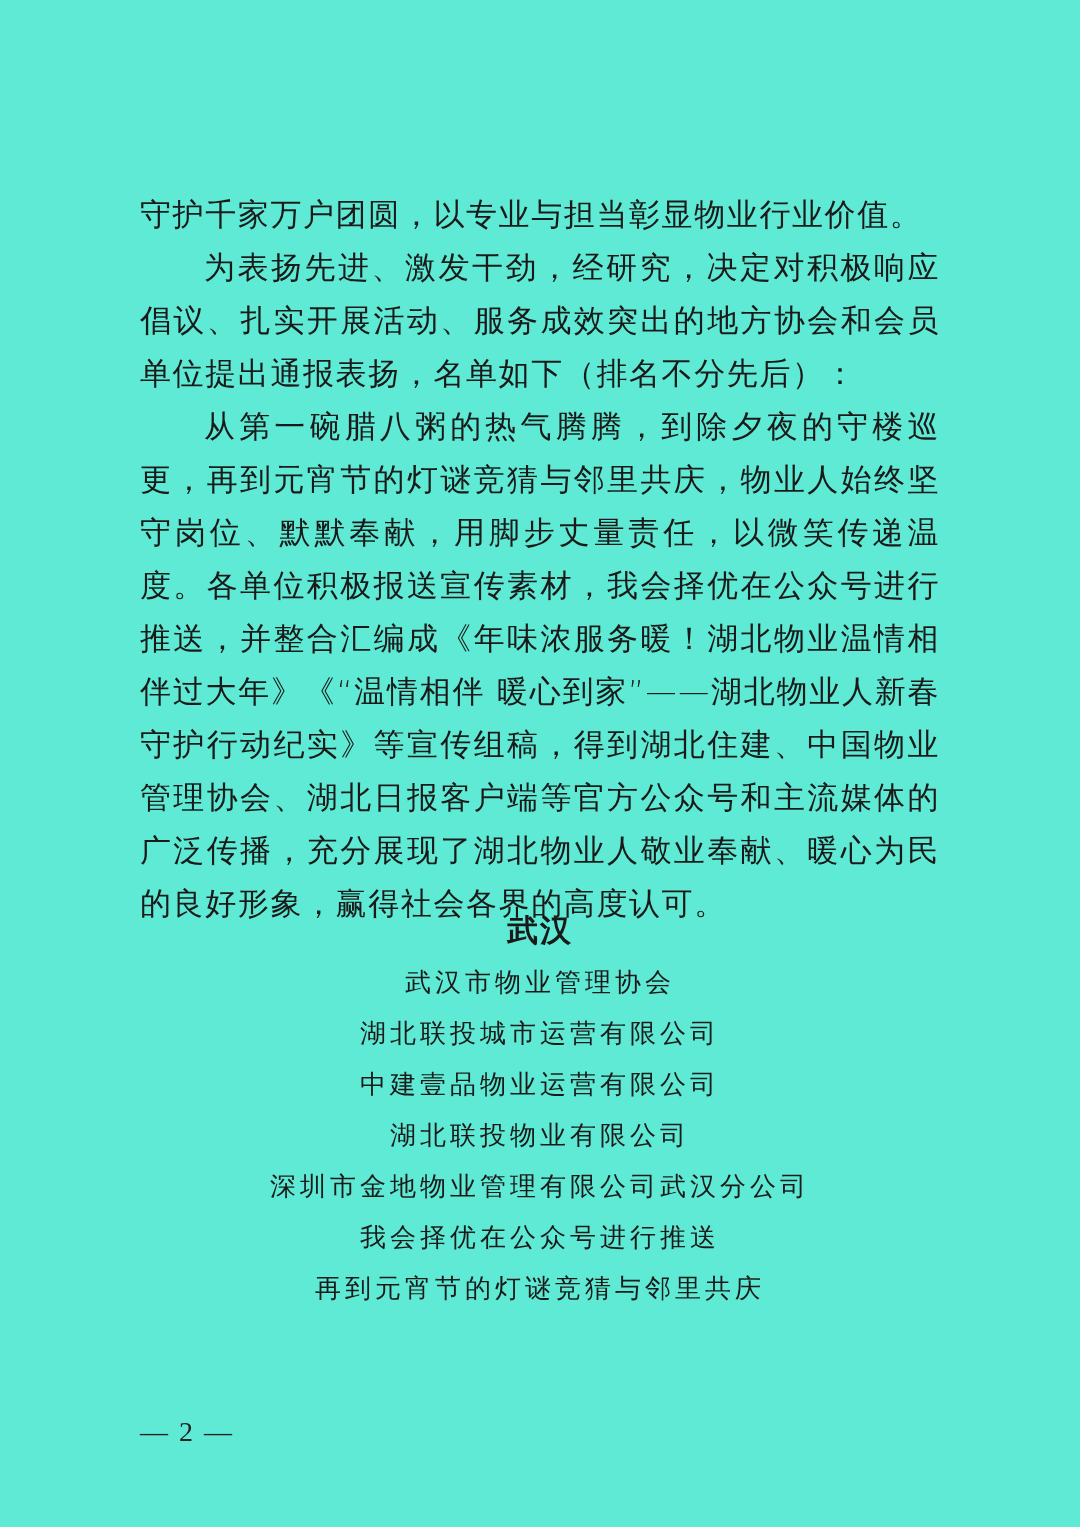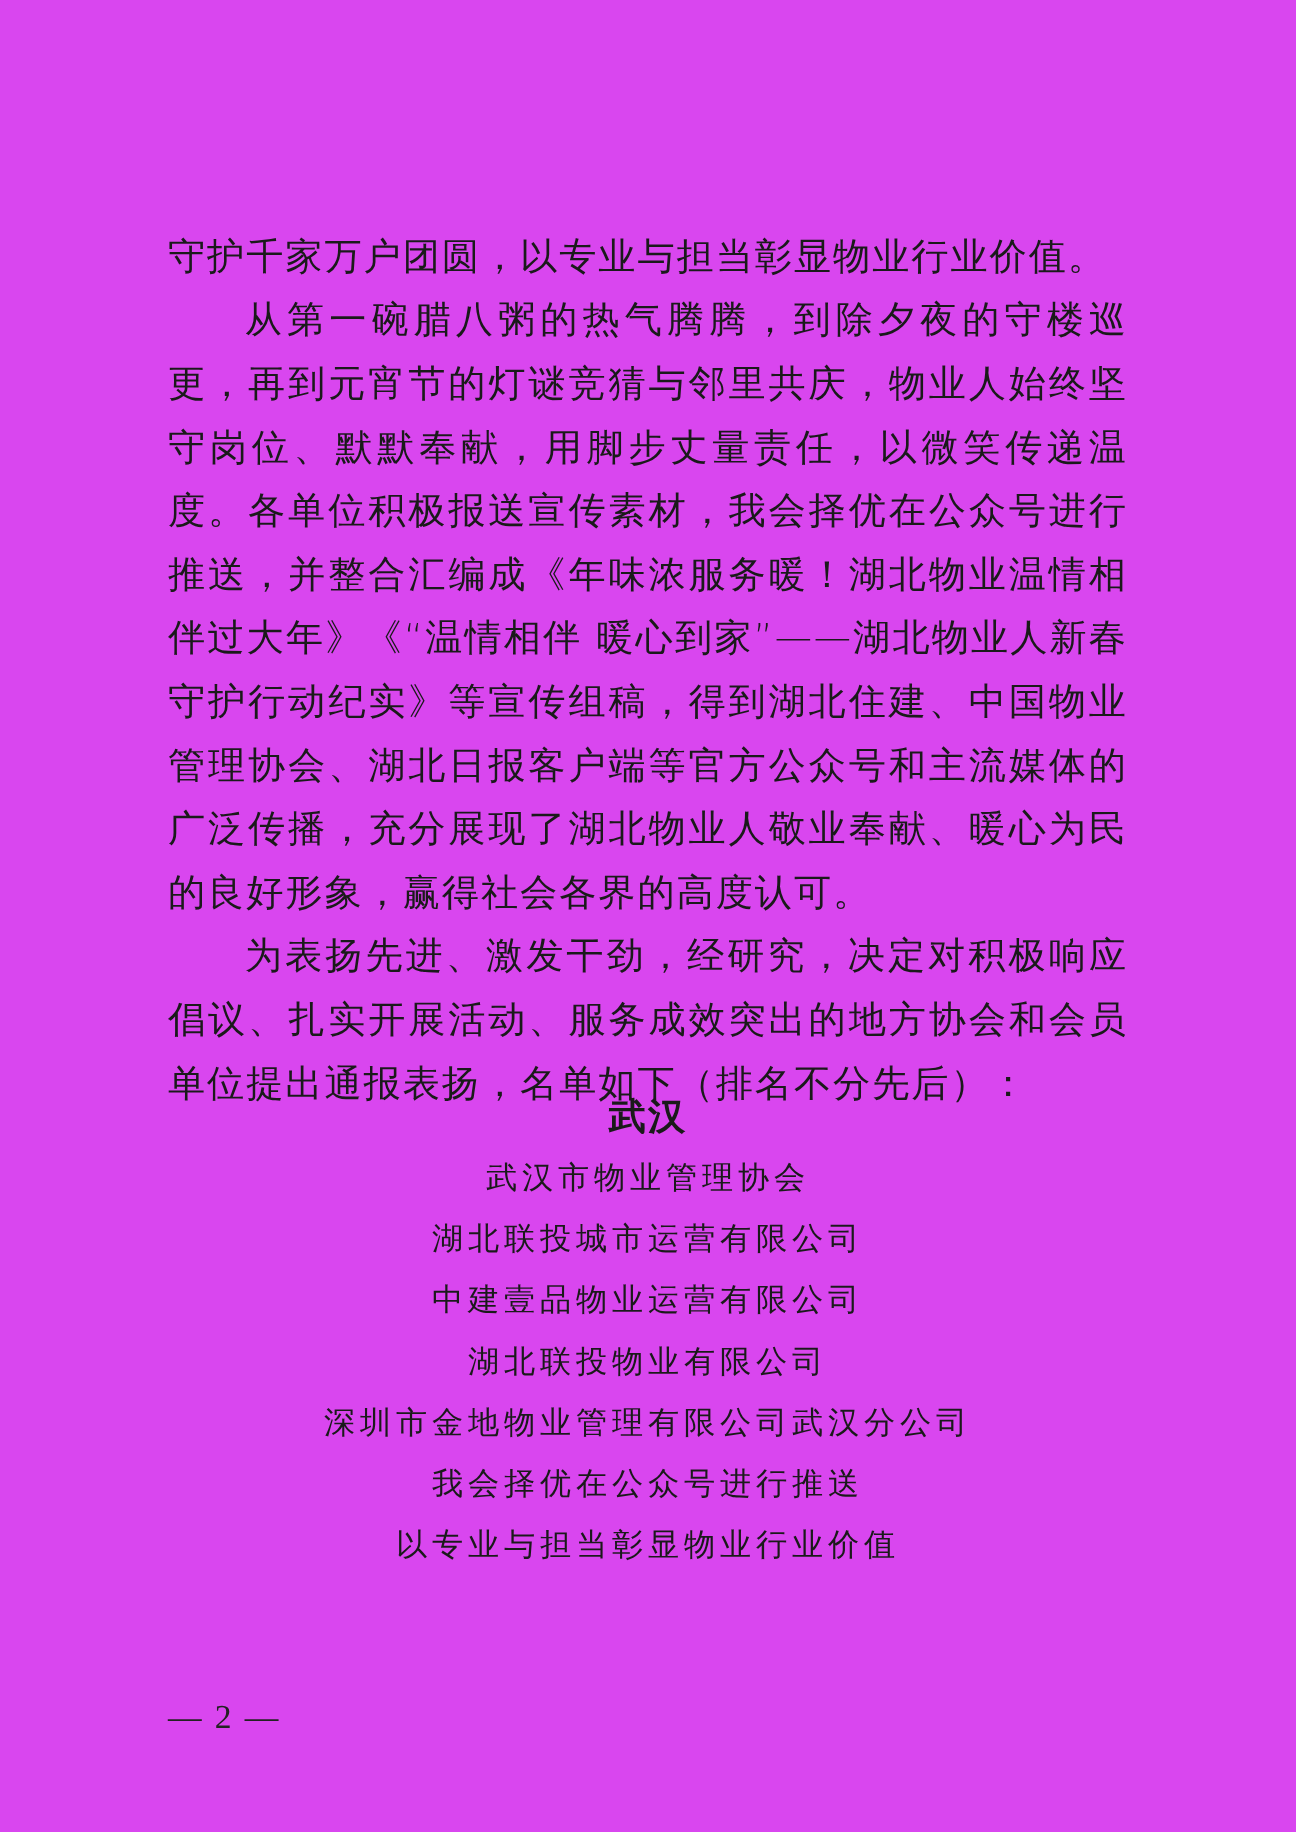--- a/index.html
+++ b/index.html
@@ -13,21 +13,21 @@
     position: relative;
     overflow: hidden;
     color: #1a1a1a;
     font-family: "DejaVu Sans", "Liberation Sans", sans-serif;
   }
   .page {
     position: absolute;
     left: 0; top: 0;
     width: 1080px;
     height: 1527px;
-    background: #d946ef;
+    background: #5eead4;
   }
   .body-text {
     position: absolute;
     left: 140px;
     top: 188px;
     width: 800px;
   }
   .para {
     margin: 0;
     font-size: 31px;
@@ -69,30 +69,30 @@
     letter-spacing: 2px;
   }
 </style>
 </head>
 <body>
 
 <div class="page">
 
   <div class="body-text">
     <p class="para">守护千家万户团圆，以专业与担当彰显物业行业价值。</p>
+    <p class="para indent">为表扬先进、激发干劲，经研究，决定对积极响应倡议、扎实开展活动、服务成效突出的地方协会和会员单位提出通报表扬，名单如下（排名不分先后）：</p>
     <p class="para indent">从第一碗腊八粥的热气腾腾，到除夕夜的守楼巡更，再到元宵节的灯谜竞猜与邻里共庆，物业人始终坚守岗位、默默奉献，用脚步丈量责任，以微笑传递温度。各单位积极报送宣传素材，我会择优在公众号进行推送，并整合汇编成《年味浓服务暖！湖北物业温情相伴过大年》《“温情相伴 暖心到家”——湖北物业人新春守护行动纪实》等宣传组稿，得到湖北住建、中国物业管理协会、湖北日报客户端等官方公众号和主流媒体的广泛传播，充分展现了湖北物业人敬业奉献、暖心为民的良好形象，赢得社会各界的高度认可。</p>
-    <p class="para indent">为表扬先进、激发干劲，经研究，决定对积极响应倡议、扎实开展活动、服务成效突出的地方协会和会员单位提出通报表扬，名单如下（排名不分先后）：</p>
   </div>
 
   <div class="list-block">
     <p class="region-title">武汉</p>
     <p class="org">武汉市物业管理协会</p>
     <p class="org">湖北联投城市运营有限公司</p>
     <p class="org">中建壹品物业运营有限公司</p>
     <p class="org">湖北联投物业有限公司</p>
     <p class="org">深圳市金地物业管理有限公司武汉分公司</p>
     <p class="org">我会择优在公众号进行推送</p>
-    <p class="org">以专业与担当彰显物业行业价值</p>
+    <p class="org">再到元宵节的灯谜竞猜与邻里共庆</p>
   </div>
 
   <div class="page-number">— 2 —</div>
 
 </div>
 
 </body></html>

